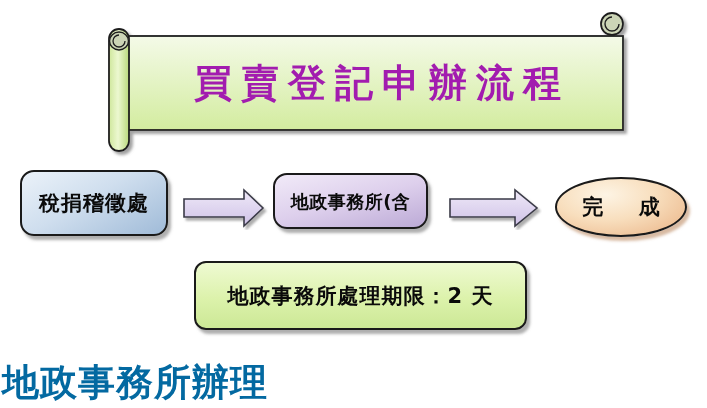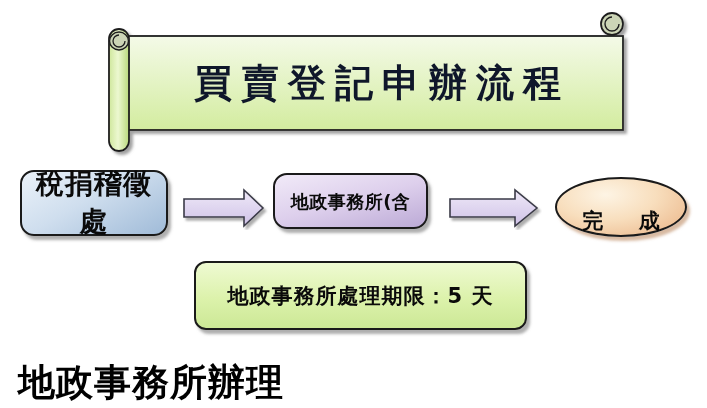--- a/index.html
+++ b/index.html
@@ -9,65 +9,65 @@
     width: 707px; height: 408px;
     position: relative; overflow: hidden;
   }
   .stage { position: absolute; left: 0; top: 0; width: 707px; height: 408px; }
 
   
   .banner-svg { position: absolute; left: 100px; top: 5px; width: 545px; height: 155px; }
   .banner-title {
     position: absolute; left: 132px; top: 36px; width: 491px; height: 94px;
     display: flex; align-items: center; justify-content: center;
-    font-size: 38px; font-weight: bold; color: #0f172a;
+    font-size: 38px; font-weight: bold; color: #a21caf;
     letter-spacing: 9px; text-indent: 9px; white-space: nowrap;
   }
 
   
   .flow-box {
     position: absolute; border: 2.5px solid #1a1a1a; border-radius: 14px;
     display: flex; flex-direction: column; align-items: center; justify-content: center;
     font-weight: bold; color: #0a0a0a; text-align: center;
     box-shadow: 3px 4px 3px rgba(110,110,110,0.55);
   }
   .box-tax {
     left: 20px; top: 170px; width: 148px; height: 66px;
-    font-size: 28px; letter-spacing: 1px;
+    font-size: 21px; letter-spacing: 1px;
     background: linear-gradient(150deg, #ebf2f9 0%, #cfdeee 45%, #a0bbd8 100%);
   }
   .box-land {
     left: 273px; top: 173px; width: 155px; height: 56px;
     font-size: 18px; line-height: 1.5; letter-spacing: 0.5px;
     background: linear-gradient(165deg, #f1eaf8 0%, #ddcfec 50%, #bcaad6 100%);
   }
   .box-note {
     left: 194px; top: 261px; width: 333px; height: 69px;
     font-size: 21px; letter-spacing: 1px; border-radius: 12px; border-width: 2px;
     background: linear-gradient(180deg, #eefad2 0%, #dcf2ab 55%, #cce896 100%);
   }
   .ellipse-complete {
     position: absolute; left: 555px; top: 177px; width: 132px; height: 60px;
     border: 2.5px solid #1a1a1a; border-radius: 50%;
-    display: flex; align-items: flex-end; justify-content: center;
+    display: flex; align-items: center; justify-content: center;
     font-size: 21px; font-weight: bold; color: #0a0a0a;
     letter-spacing: 14px; text-indent: 14px; white-space: nowrap;
     background: radial-gradient(ellipse at 38% 28%, #fdf4e4 0%, #f8debd 45%, #e9b183 100%);
     box-shadow: 3px 4px 3px rgba(190,140,100,0.6);
   }
 
   
   .arrow-svg { position: absolute; width: 96px; height: 46px; }
   .arrow-1 { left: 181px; top: 184px; width: 88px; }
   .arrow-2 { left: 446px; top: 184px; width: 96px; }
 
   
   .footer-text {
-    position: absolute; left: 18px; top: 358px;
-    font-size: 37px; font-weight: bold; color: #000000;
+    position: absolute; left: 2px; top: 358px;
+    font-size: 37px; font-weight: bold; color: #0369a1;
     letter-spacing: 1px; white-space: nowrap;
   }
 </style>
 </head>
 <body>
 
 <div class="stage">
 
   <svg class="banner-svg" viewBox="0 0 545 155" aria-hidden="true">
     <defs>
@@ -121,18 +121,18 @@
 
   <svg class="arrow-svg arrow-2" viewBox="0 0 96 46" aria-hidden="true">
     <polygon points="4,15 69,15 69,6 91,24 69,42 69,33 4,33" fill="url(#arrGrad)" stroke="#3a3a48" stroke-width="1.6" filter="url(#ads)"></polygon>
   </svg>
 
   <div class="ellipse-complete">
     <span>完 成</span>
   </div>
 
   <div class="flow-box box-note">
-    <span>地政事務所處理期限：5 天</span>
+    <span>地政事務所處理期限：2 天</span>
   </div>
 
   <div class="footer-text">地政事務所辦理</div>
 
 </div>
 
 </body></html>

